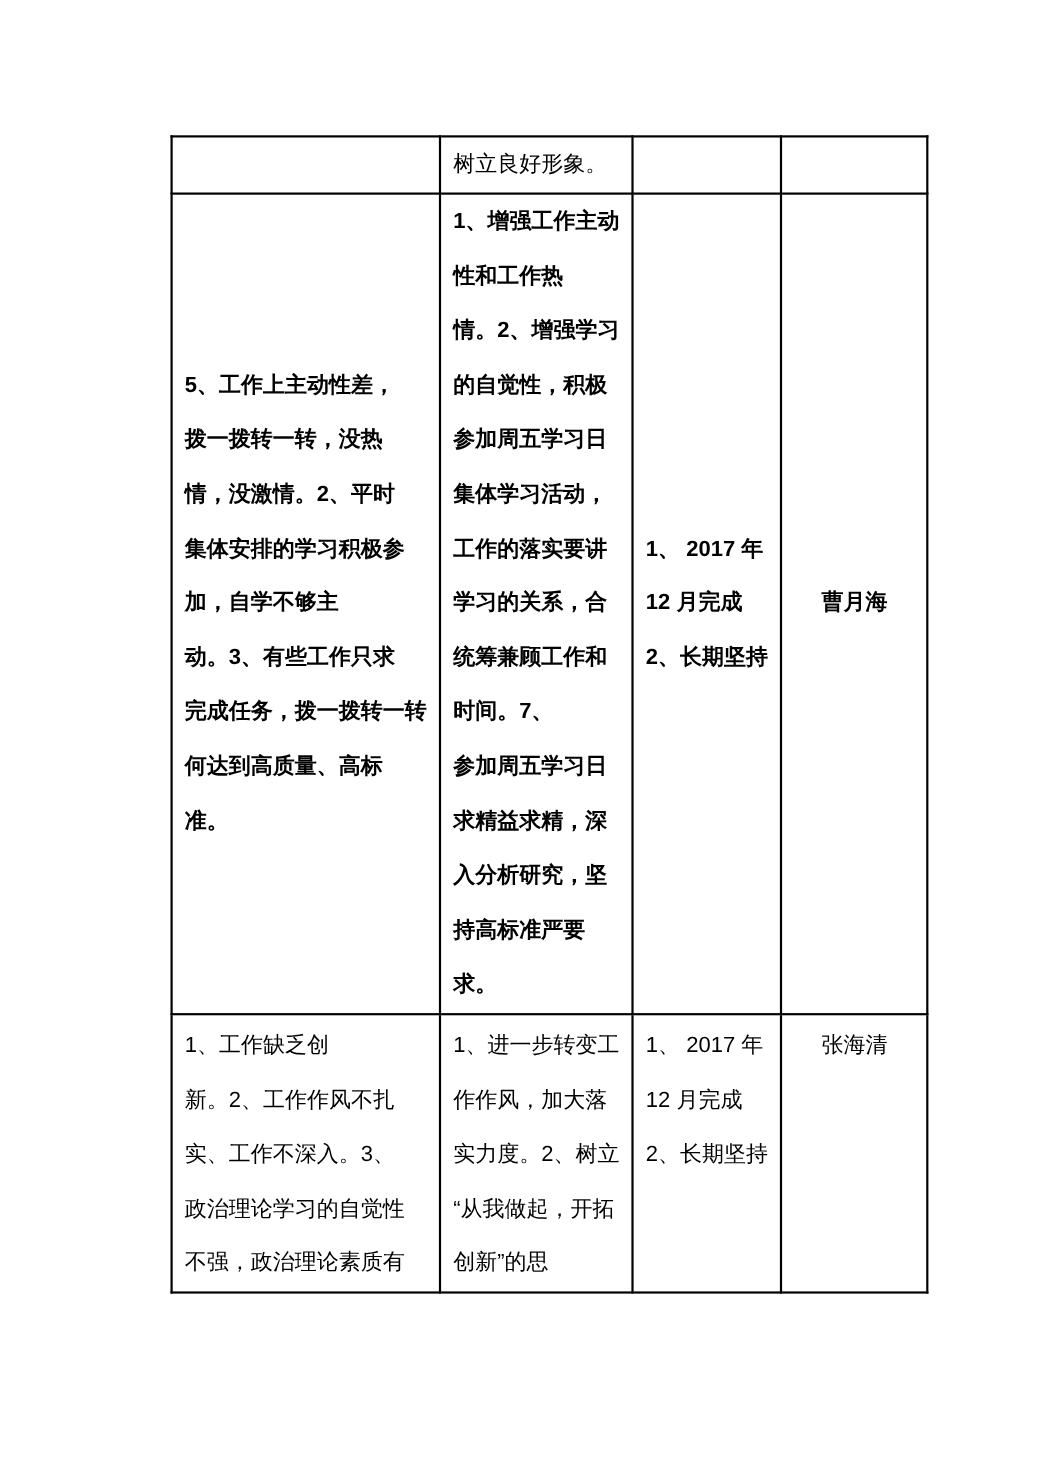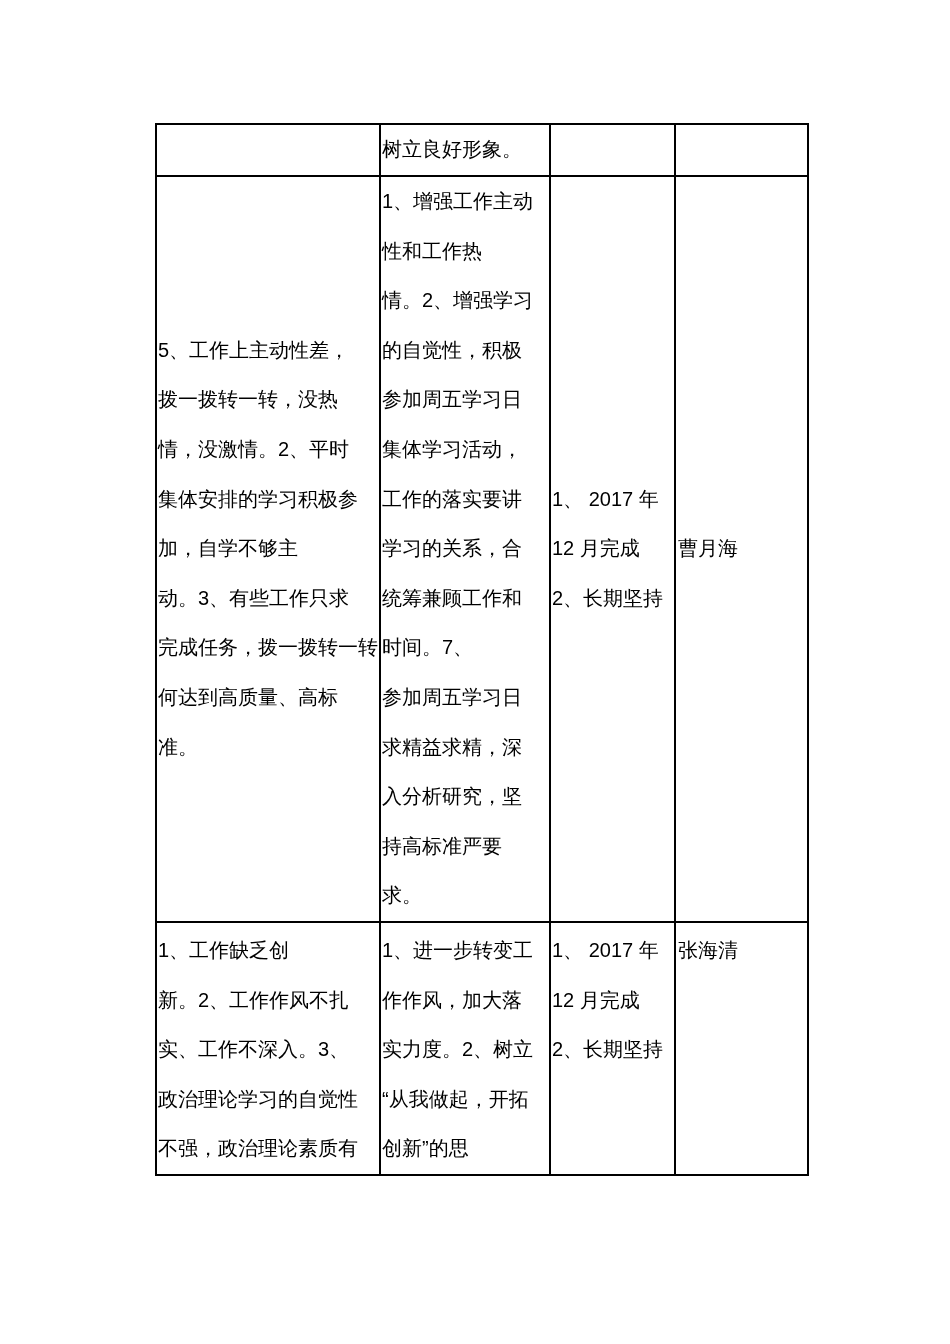--- a/index.html
+++ b/index.html
@@ -24,31 +24,31 @@
   }
   table.doc-table td {
     border: 2px solid #000000;
     vertical-align: middle;
     padding: 0;
     font-size: 20px;
     color: #000000;
     overflow: hidden;
   }
   tr.row-cont td  { height: 50px;  }
-  tr.row-mid td   { height: 743px; }
+  tr.row-mid td   { height: 743px; font-weight: bold; }
   tr.row-last td  { height: 246px; vertical-align: top; padding-top: 3px; }
   td .line {
     line-height: 49.6px;
-    padding: 0 1px;
+    padding: 0 11px;
     white-space: nowrap;
     overflow: hidden;
     text-align: left;
   }
   td.center-cell .line {
-    text-align: left;
+    text-align: center;
     padding: 0 2px;
   }
 </style>
 </head>
 <body>
 
 <div class="page">
   <table class="doc-table">
     <colgroup>
       <col style="width:211px">

